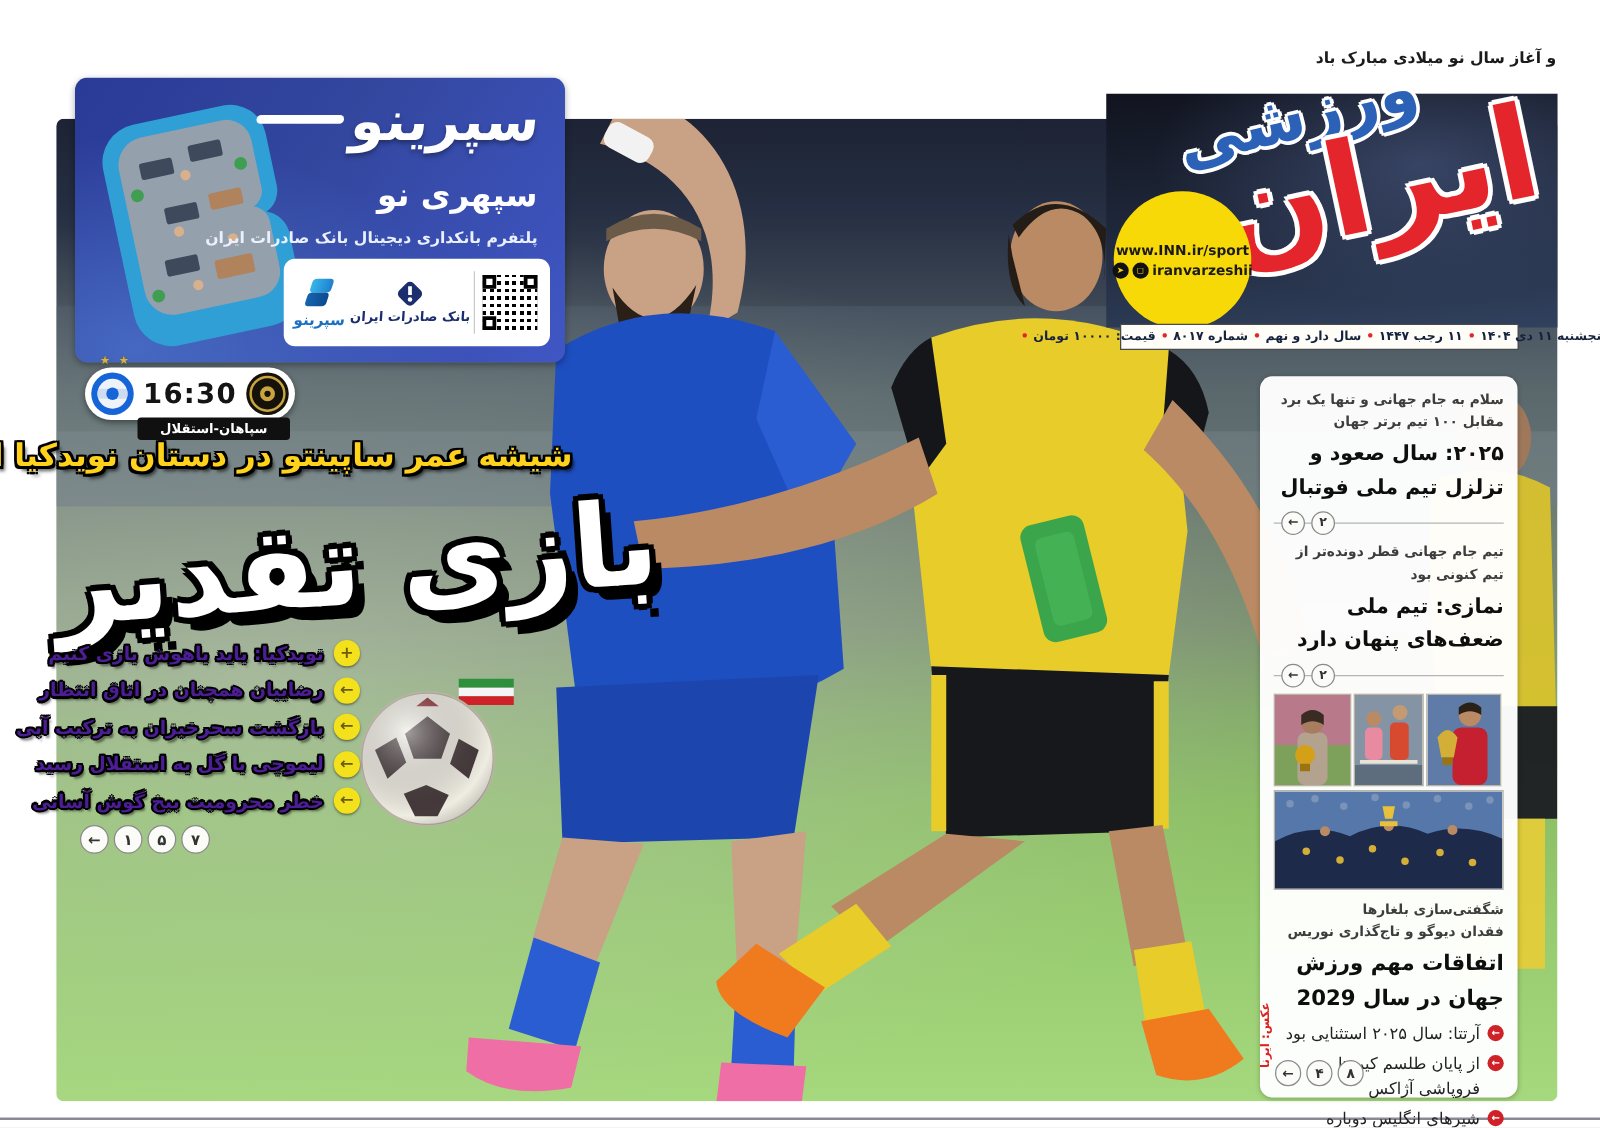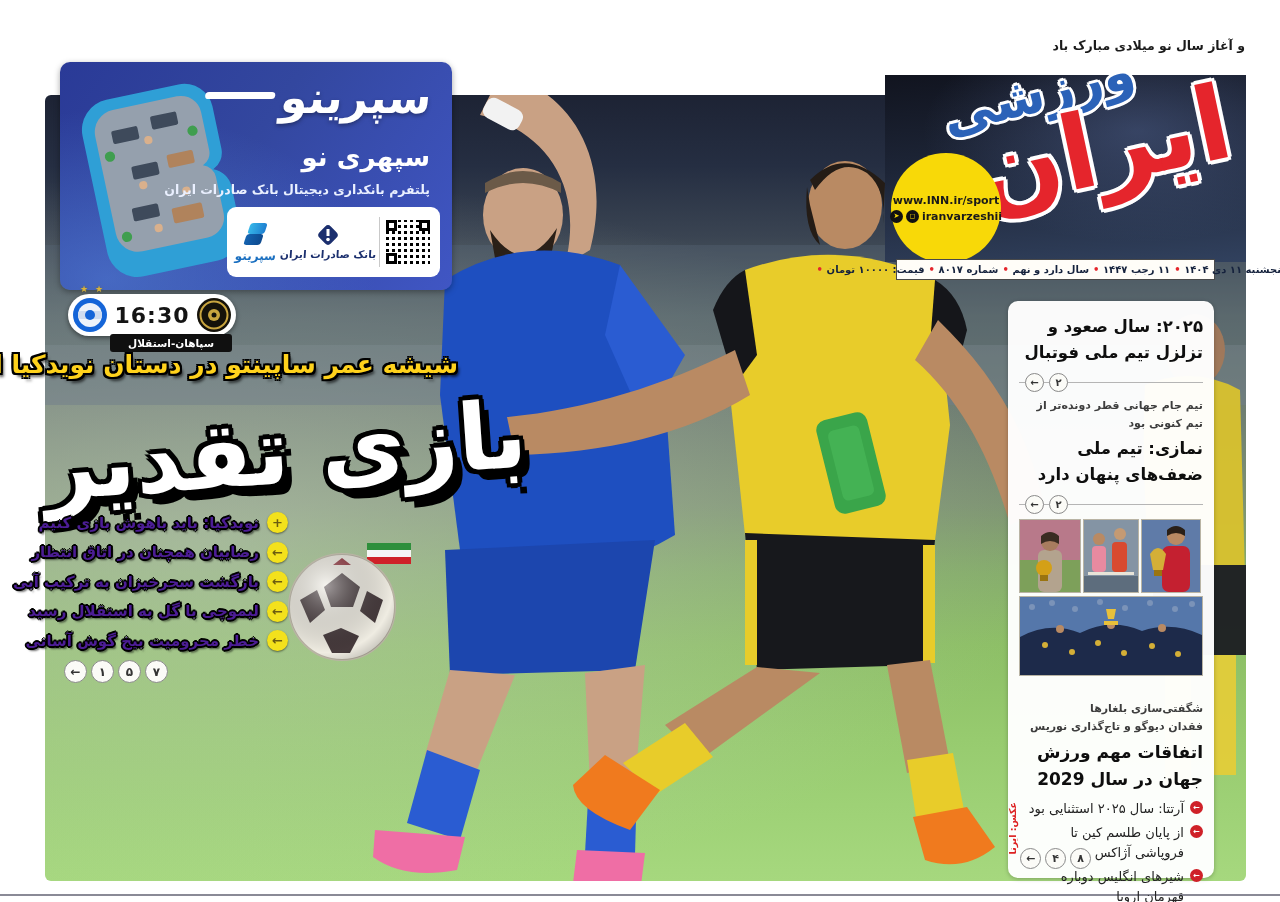--- a/index.html
+++ b/index.html
@@ -369,20 +369,21 @@
   <div class="page-circles pages-left">
     <span class="pc">←</span>
     <span class="pc">۱</span>
     <span class="pc">۵</span>
     <span class="pc">۷</span>
   </div>
 
   <div class="card">
 
     <div>
+      <div class="kicker">سلام به جام جهانی و تنها یک برد مقابل ۱۰۰ تیم برتر جهان</div>
       <div class="headline">۲۰۲۵: سال صعود و تزلزل تیم ملی فوتبال</div>
       <div class="divider">
         <span class="pc arr">←</span>
         <span class="pc num">۲</span>
       </div>
     </div>
 
     <div>
       <div class="kicker">تیم جام جهانی قطر دونده‌تر از تیم کنونی بود</div>
       <div class="headline">نمازی: تیم ملی ضعف‌های پنهان دارد</div>
@@ -452,21 +453,21 @@
           <g fill="#b98a63">
               <circle cx="40" cy="32" r="4"></circle>
               <circle cx="91" cy="28" r="4"></circle>
               <circle cx="142" cy="31" r="4"></circle>
             </g>
           <path d="M86 12 h10 l-2 10 h-6 Z M84 24 h14 v4 h-14 Z" fill="#e8c03a"></path>
         </svg>
       </div>
     </div>
 
-    <div style="margin-top:24px">
+    <div style="margin-top:7px">
       <div class="kicker">شگفتی‌سازی بلغارها</div>
       <div class="kicker">فقدان دیوگو و تاج‌گذاری نوریس</div>
       <div class="headline" style="font-size:17px">اتفاقات مهم ورزش جهان در سال 2029</div>
     </div>
 
     <div style="margin-top:4px">
       <div class="rb-row">
         <span class="rb-ico">←</span>
         <span class="rb-txt">آرتتا: سال ۲۰۲۵ استثنایی بود</span>
       </div>

